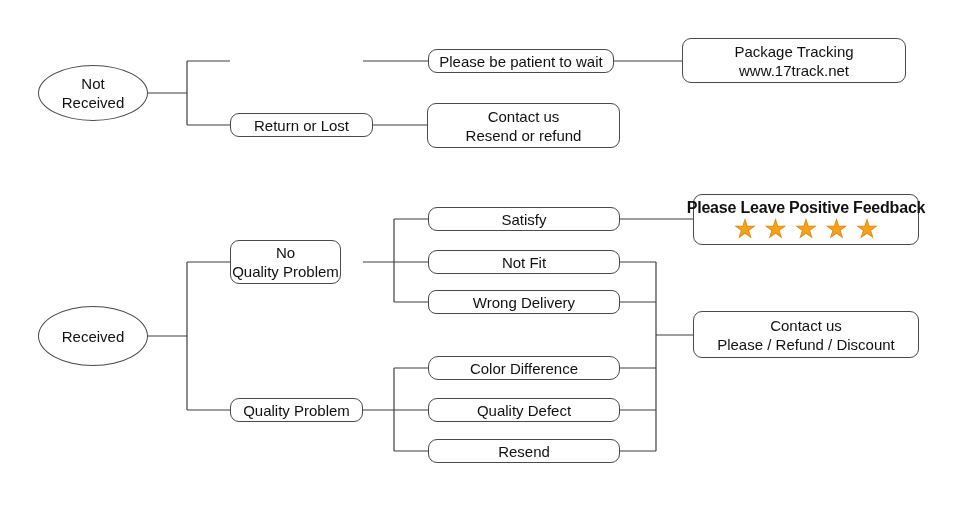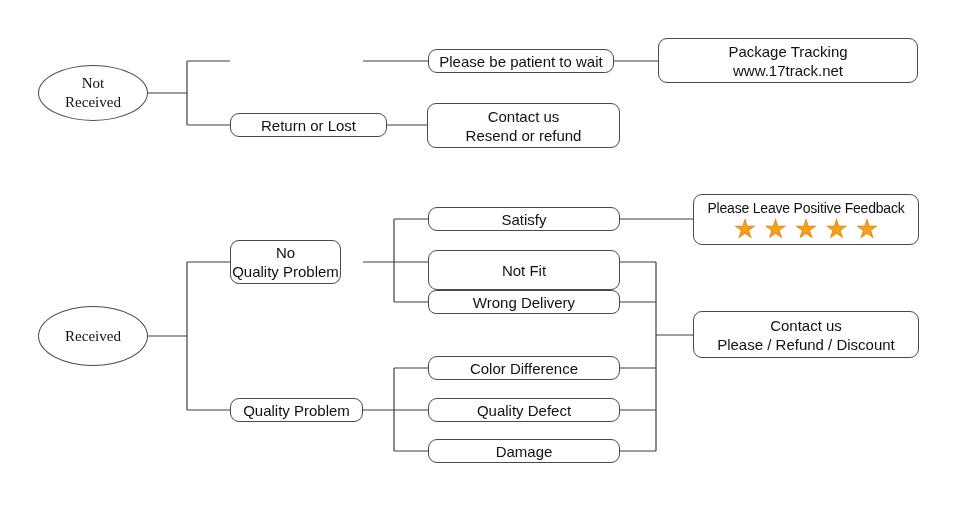--- a/index.html
+++ b/index.html
@@ -34,46 +34,47 @@
     border-radius: 9px;
     display: flex;
     flex-direction: column;
     align-items: center;
     justify-content: center;
     text-align: center;
     font-size: 15px;
     line-height: 19px;
     white-space: nowrap;
   }
-  .node.ellipse { border-radius: 50%; font-family: Liberation Serif, serif; }
+  .node.ellipse { border-radius: 50%; }
 
   
   [data-name="node-not-received"]        { left: 38px;  top: 65px;  width: 110px; height: 56px; }
   [data-name="node-on-the-way"]          { left: 230px; top: 49px;  width: 133px; height: 24px; }
   [data-name="node-please-wait"]         { left: 428px; top: 49px;  width: 186px; height: 24px; }
-  [data-name="node-package-tracking"]    { left: 658px; top: 38px;  width: 260px; height: 45px; }
-  [data-name="node-return-or-lost"]      { left: 230px; top: 113px; width: 157px; height: 24px; }
+  [data-name="node-package-tracking"]    { left: 682px; top: 38px;  width: 224px; height: 45px; }
+  [data-name="node-return-or-lost"]      { left: 230px; top: 113px; width: 143px; height: 24px; }
   [data-name="node-contact-resend-refund"]{ left: 427px; top: 103px; width: 193px; height: 45px; }
   [data-name="node-received"]            { left: 38px;  top: 306px; width: 110px; height: 60px; }
   [data-name="node-no-quality-problem"]  { left: 230px; top: 240px; width: 111px; height: 44px; }
   [data-name="node-quality-problem"]     { left: 230px; top: 398px; width: 133px; height: 24px; }
   [data-name="node-satisfy"]             { left: 428px; top: 207px; width: 192px; height: 24px; }
-  [data-name="node-not-fit"]             { left: 428px; top: 250px; width: 192px; height: 40px; }
+  [data-name="node-not-fit"]             { left: 428px; top: 250px; width: 192px; height: 24px; }
   [data-name="node-wrong-delivery"]      { left: 428px; top: 290px; width: 192px; height: 24px; border-radius: 8px; }
-  [data-name="node-color-difference"]    { left: 428px; top: 356px; width: 192px; height: 24px; }
+  [data-name="node-color-difference"]    { left: 428px; top: 356px; width: 192px; height: 24px; border-radius: 10px; }
   [data-name="node-quality-defect"]      { left: 428px; top: 398px; width: 192px; height: 24px; }
   [data-name="node-damage"]              { left: 428px; top: 439px; width: 192px; height: 24px; }
   [data-name="node-positive-feedback"]   { left: 693px; top: 194px; width: 226px; height: 51px; }
   [data-name="node-contact-discount"]    { left: 693px; top: 311px; width: 226px; height: 47px; }
 
   .fb-title {
-    font-size: 14px;
+    font-size: 16px;
     line-height: 16px;
     letter-spacing: -0.2px;
     margin-top: 2px;
+    font-weight: bold;
   }
   .stars {
     font-size: 24px;
     line-height: 26px;
     letter-spacing: 9px;
     margin-right: -9px;   
     color: var(--star-fill, #F9A11B);
     -webkit-text-stroke: 1px var(--star-stroke, #E08E12);
   }
 </style>
@@ -168,21 +169,21 @@
 
   <div class="node" data-name="node-color-difference">
     <span data-name="node-label">Color Difference</span>
   </div>
 
   <div class="node" data-name="node-quality-defect">
     <span data-name="node-label">Quality Defect</span>
   </div>
 
   <div class="node" data-name="node-damage">
-    <span data-name="node-label">Damage</span>
+    <span data-name="node-label">Resend</span>
   </div>
 
   <div class="node" data-name="node-positive-feedback">
     <span class="fb-title" data-name="feedback-title">Please Leave Positive Feedback</span>
     <span class="stars" data-name="five-star-rating-icon">★★★★★</span>
   </div>
 
   <div class="node" data-name="node-contact-discount">
     <span data-name="node-label-line1">Contact us</span>
     <span data-name="node-label-line2">Please / Refund / Discount</span>

